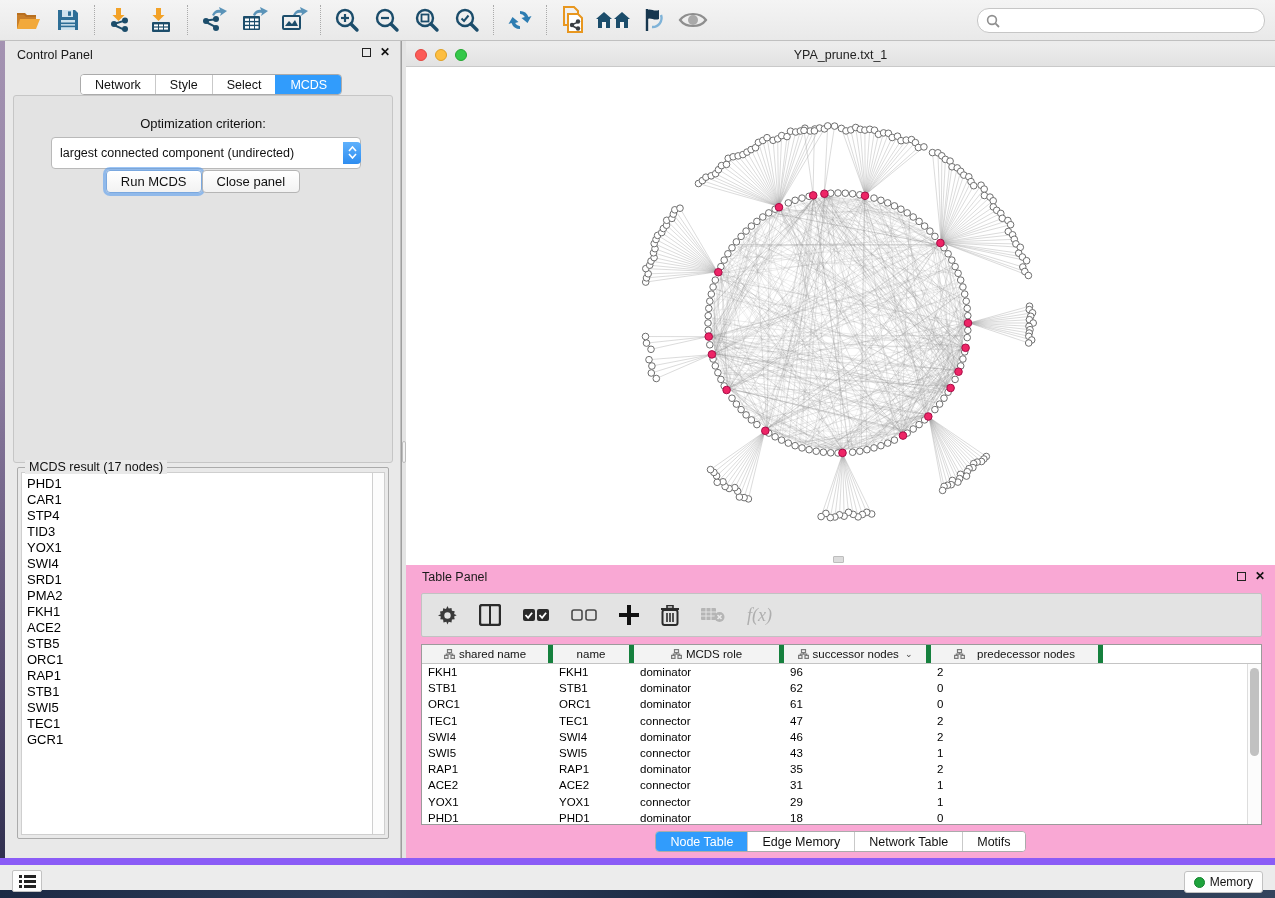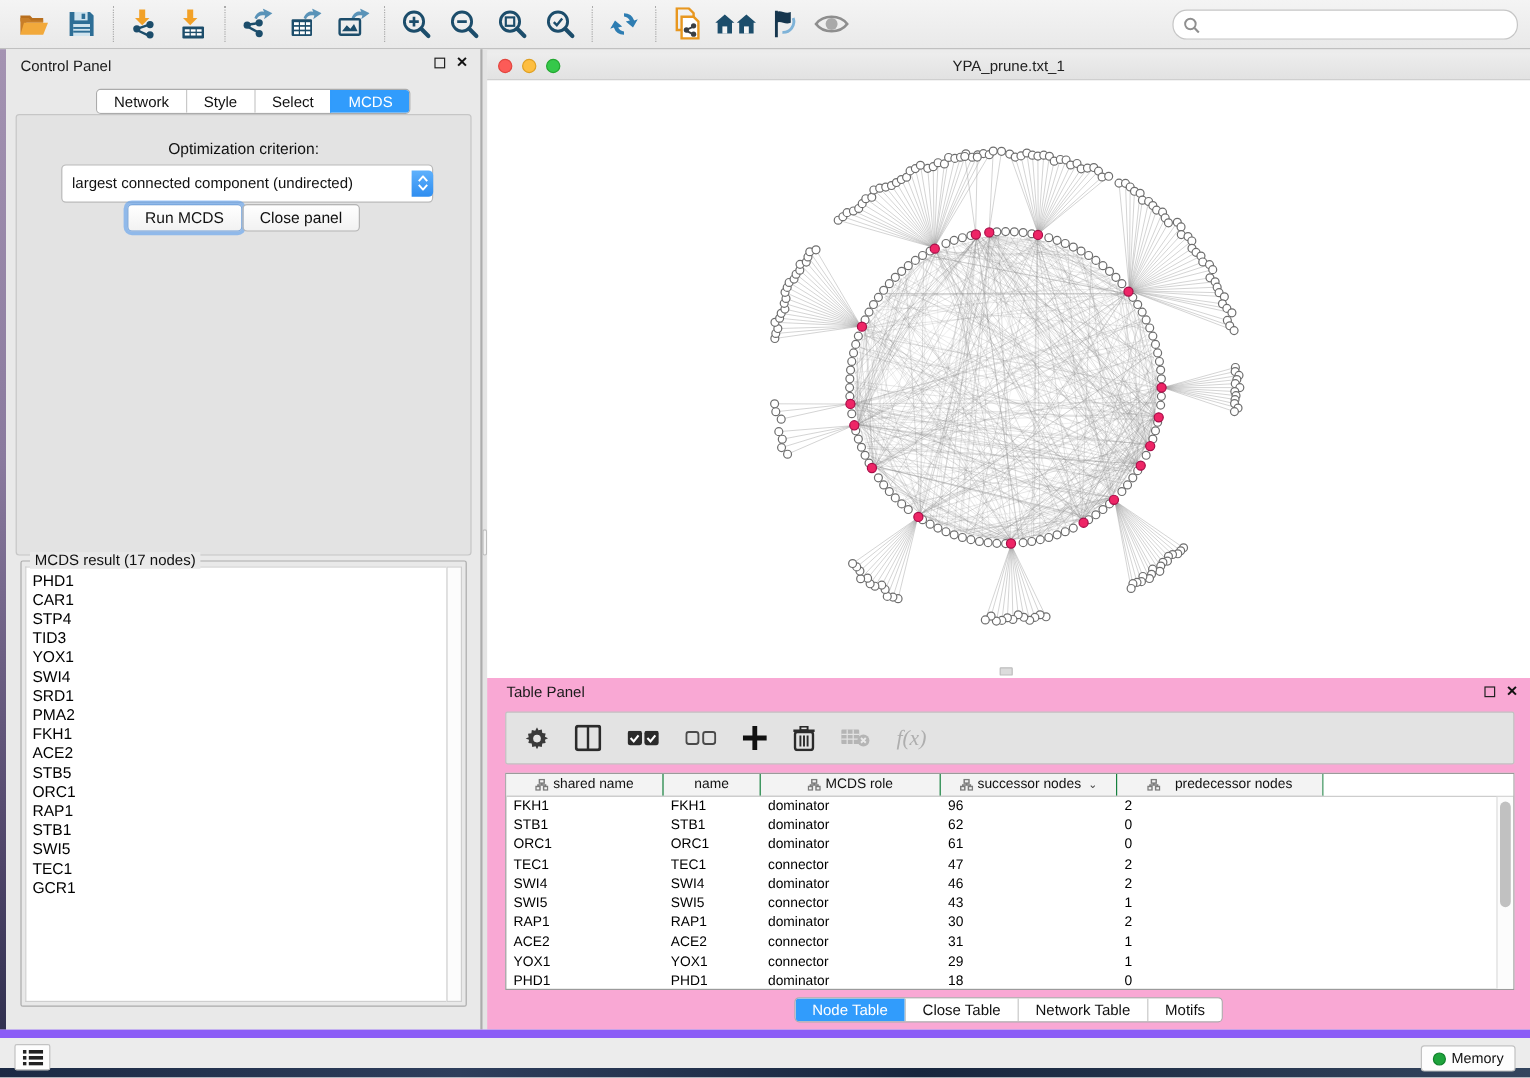--- a/index.html
+++ b/index.html
@@ -73,21 +73,21 @@
   #tp-titlebar { position:relative; height:24px; display:flex; align-items:center; padding:0 16px; }
   #tp-title { font-size:12.5px; color:#1a1a1a; }
   #tp-toolbar { position:absolute; left:15px; top:28px; width:841px; height:44px; background:#E3E3E3;
     border:1px solid #C2C2C2; border-radius:2px; display:flex; align-items:center; gap:22px; padding-left:16px; }
   .tt-ico { display:flex; align-items:center; justify-content:center; }
   #fx-ico { font-family:"Liberation Serif",serif; font-style:italic; font-size:18px; color:#AEAEAE; }
 
   #tp-table { position:absolute; left:15px; top:79px; width:841px; height:181px; background:#fff; border:1px solid #9B9B9B; }
   #tp-header { display:flex; height:19px; background:#F3F3F3; border-bottom:1px solid #C4C4C4; }
   .th { display:flex; align-items:center; justify-content:center; gap:4px; font-size:11.5px; color:#111;
-    border-right:1px solid #15803d; position:relative; }
+    border-right:5px solid #15803d; position:relative; }
   .th .sort { font-size:9px; color:#444; margin-left:2px; }
   .th-filler { border-right:none !important; background:#fff; }
   #tp-rows { position:absolute; left:0; top:19px; right:14px; bottom:0; overflow:hidden; }
   .tr { display:flex; height:16.2px; align-items:center; }
   .td { font-size:11.5px; color:#000; padding:0 6px; white-space:nowrap; overflow:hidden; }
   .td.num { text-align:left; }
   #tp-vscroll { position:absolute; right:0; top:19px; width:14px; bottom:0; background:#FCFCFC; border-left:1px solid #DDD; }
   #tp-vthumb { position:absolute; left:2px; top:4px; width:9px; height:88px; background:#C1C1C1; border-radius:5px; }
 
   #tp-tabs { position:absolute; left:0; top:266px; width:100%; display:flex; justify-content:center; }
@@ -1486,21 +1486,21 @@
               <div class="td" style="width: 131px;">SWI5</div>
               <div class="td" style="width: 81px;">SWI5</div>
               <div class="td" style="width: 150px;">connector</div>
               <div class="td num" style="width: 147px; padding-right: 16px;">43</div>
               <div class="td num" style="width: 172px;">1</div>
             </div>
             <div class="tr">
               <div class="td" style="width: 131px;">RAP1</div>
               <div class="td" style="width: 81px;">RAP1</div>
               <div class="td" style="width: 150px;">dominator</div>
-              <div class="td num" style="width: 147px; padding-right: 16px;">30</div>
+              <div class="td num" style="width: 147px; padding-right: 16px;">35</div>
               <div class="td num" style="width: 172px;">2</div>
             </div>
             <div class="tr">
               <div class="td" style="width: 131px;">ACE2</div>
               <div class="td" style="width: 81px;">ACE2</div>
               <div class="td" style="width: 150px;">connector</div>
               <div class="td num" style="width: 147px; padding-right: 16px;">31</div>
               <div class="td num" style="width: 172px;">1</div>
             </div>
             <div class="tr">
@@ -1519,21 +1519,21 @@
             </div>
           </div>
         <div id="tp-vscroll">
             <div id="tp-vthumb"></div>
           </div>
       </div>
 
       <div id="tp-tabs">
           <div class="seg-tabs" id="tp-tabs-inner">
             <div class="seg-tab active">Node Table</div>
-            <div class="seg-tab">Close Table</div>
+            <div class="seg-tab">Edge Memory</div>
             <div class="seg-tab">Network Table</div>
             <div class="seg-tab">Motifs</div>
           </div>
         </div>
     </div>
   </div>
 
   <div id="status-bar">
     <div id="list-btn">
       <svg width="17" height="13" viewBox="0 0 17 13">

